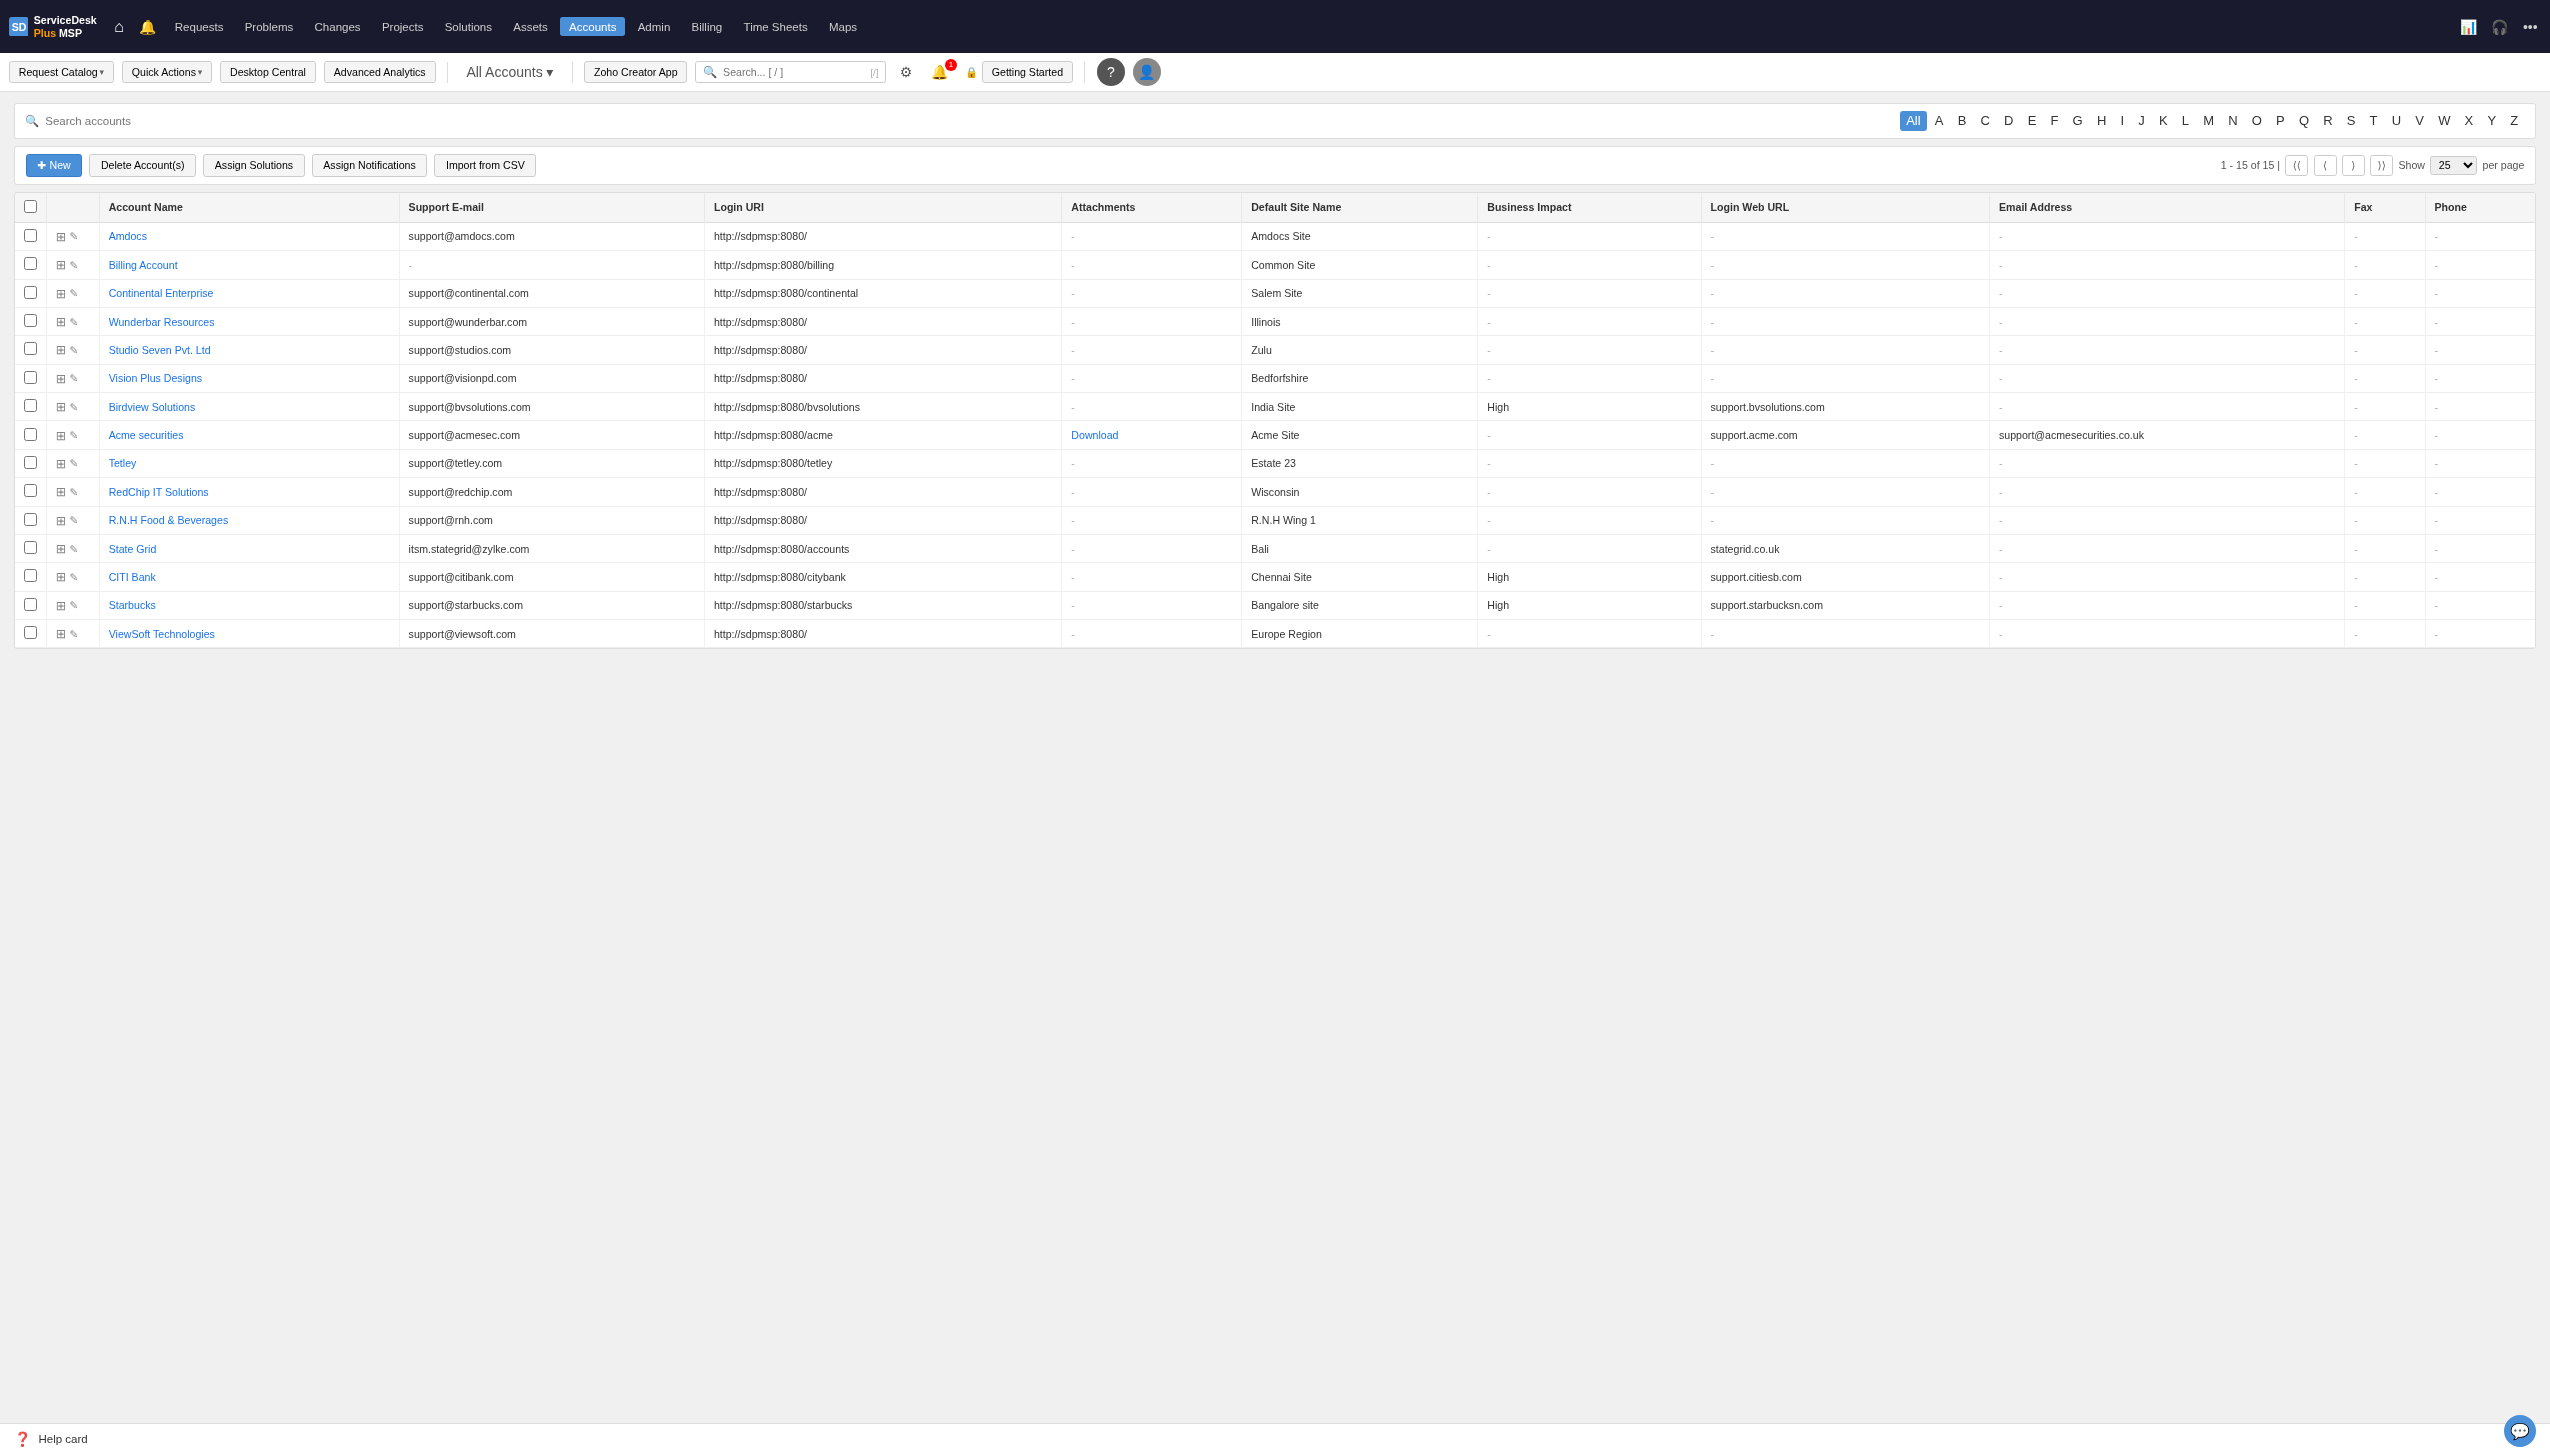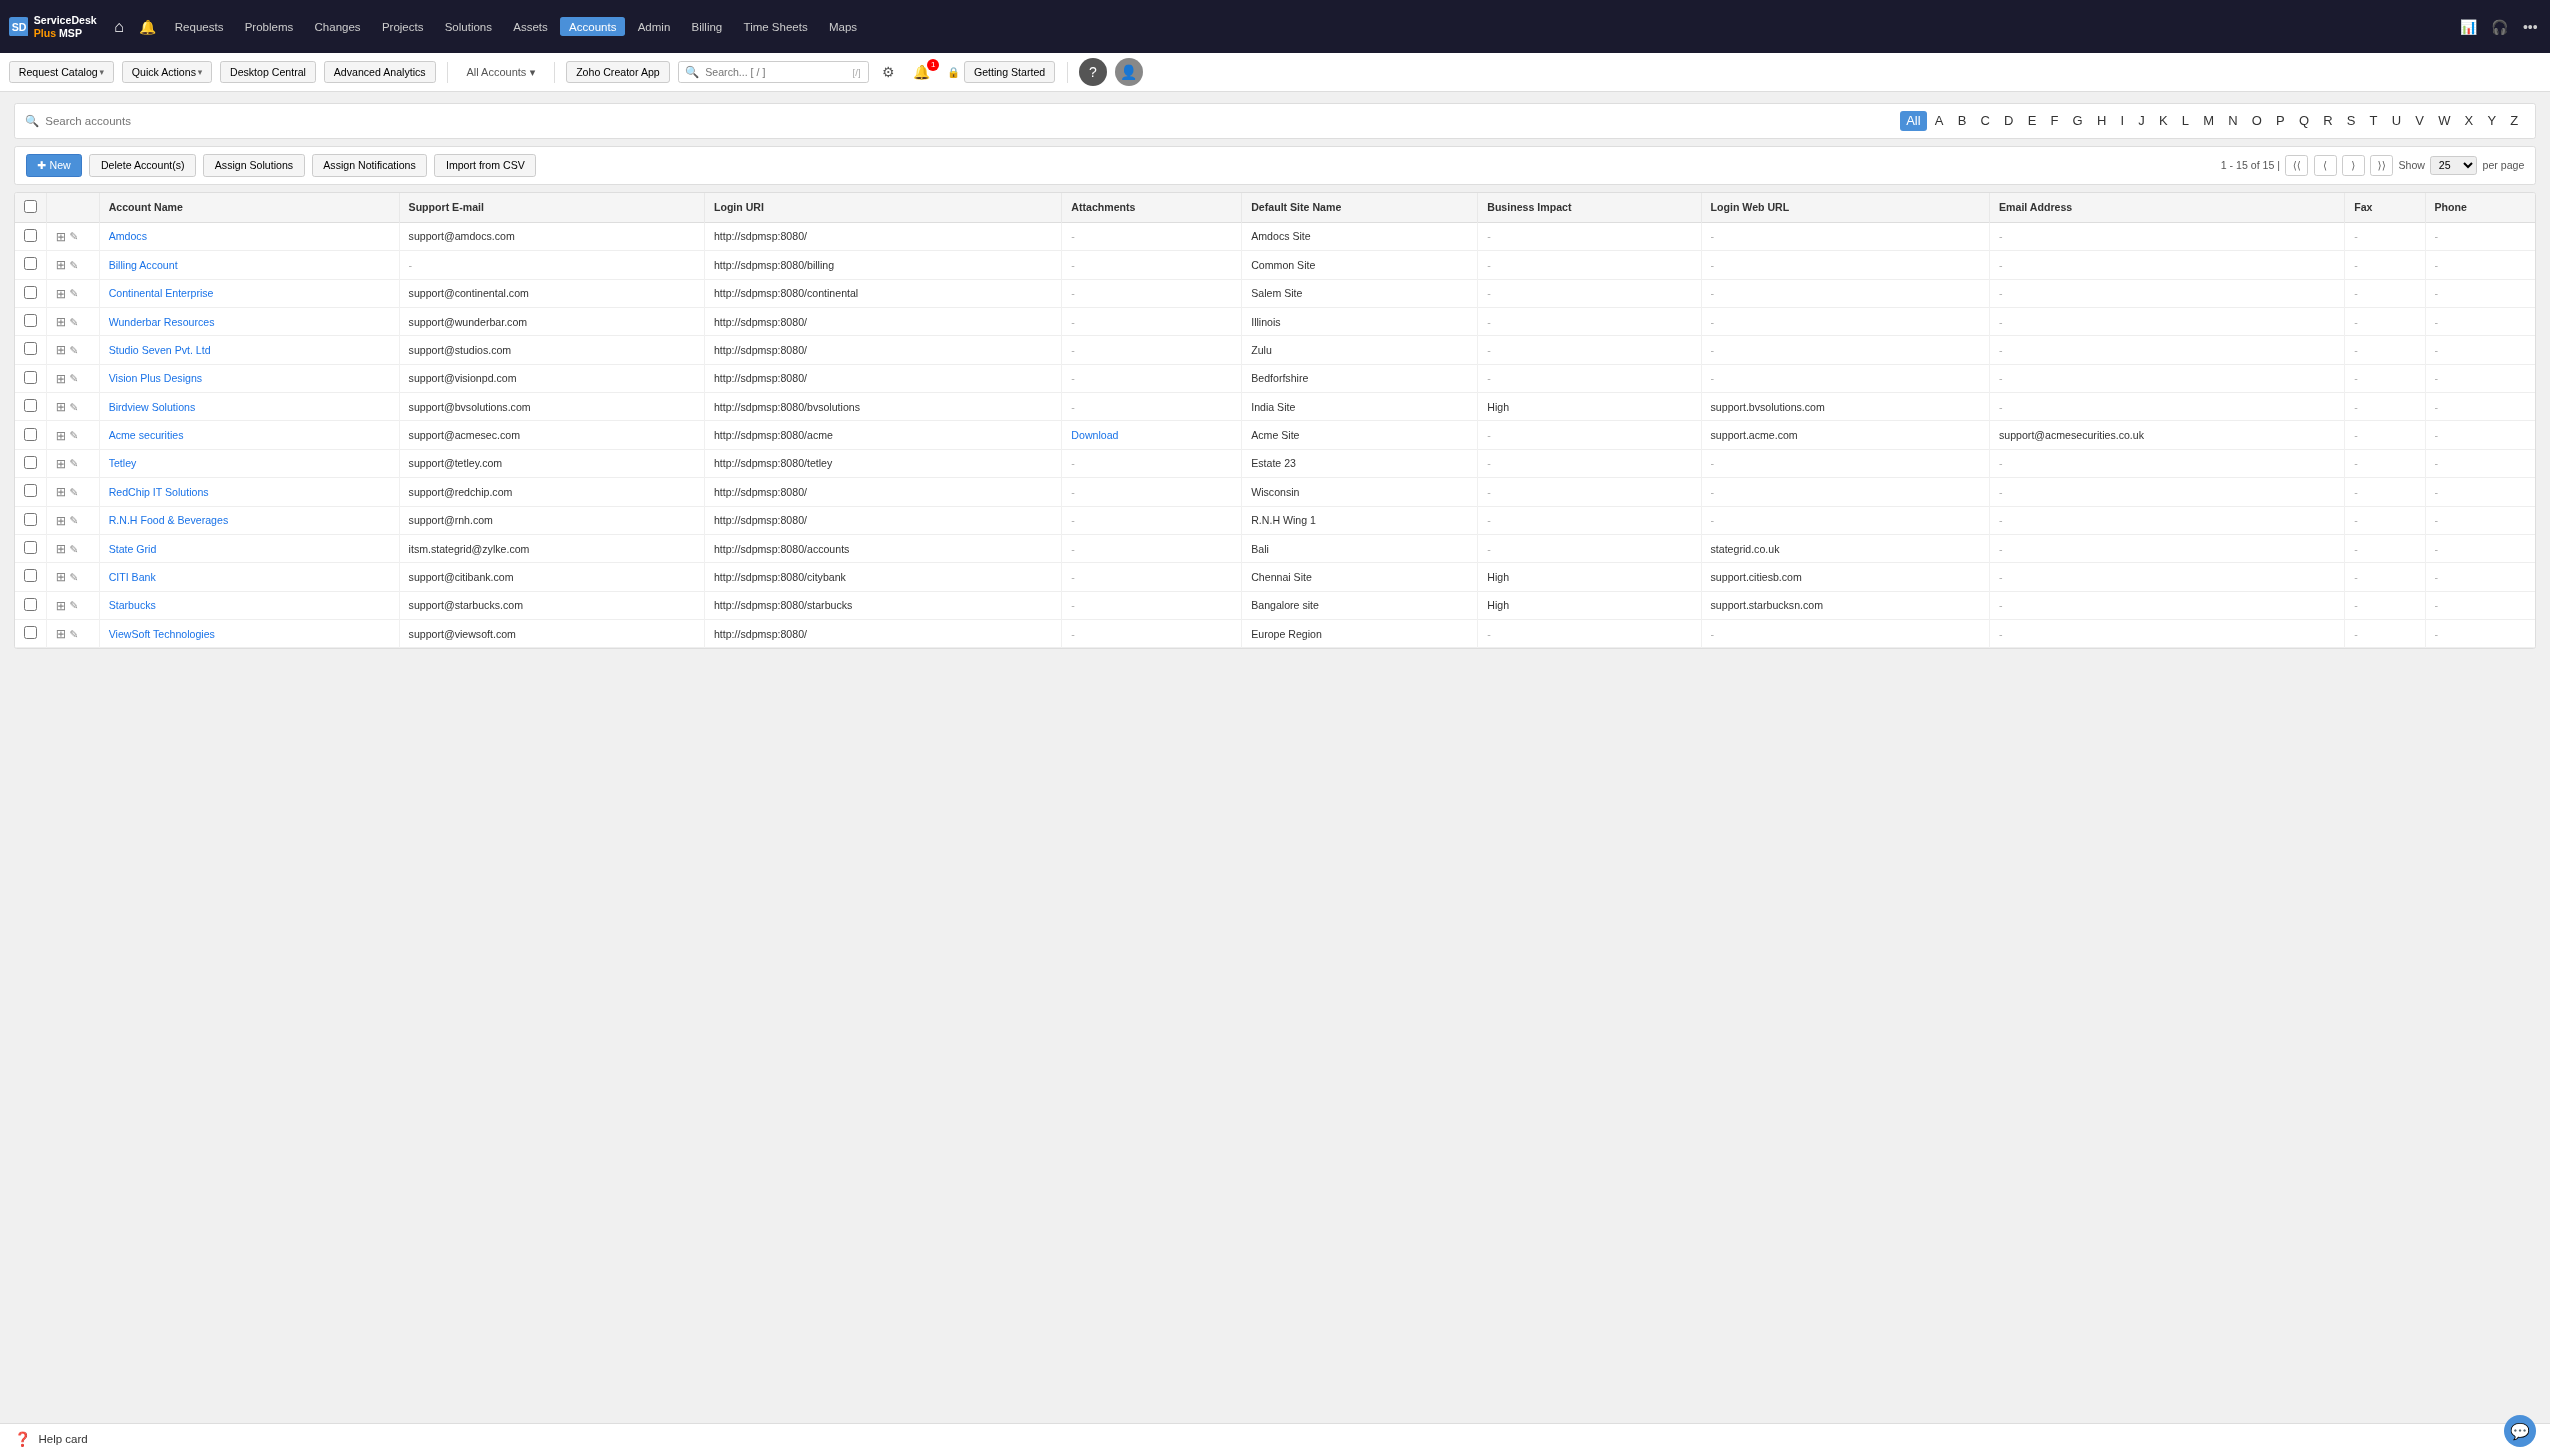--- a/index.html
+++ b/index.html
@@ -95,21 +95,21 @@
       font-size: 8.9px;
       color: #666;
     }
     .toolbar-sep {
       width: 0.9px;
       height: 21px;
       background: #ddd;
       margin: 0 3.5px;
     }
     .all-accounts-label {
-      font-size: 11px;
+      font-size: 14px;
       color: #555;
       padding: 0 7px;
       display: flex;
       align-items: center;
       gap: 3.5px;
     }
     .zoho-btn {
       background: #f5f5f5;
       border: 0.9px solid #ccc;
       border-radius: 3px;

